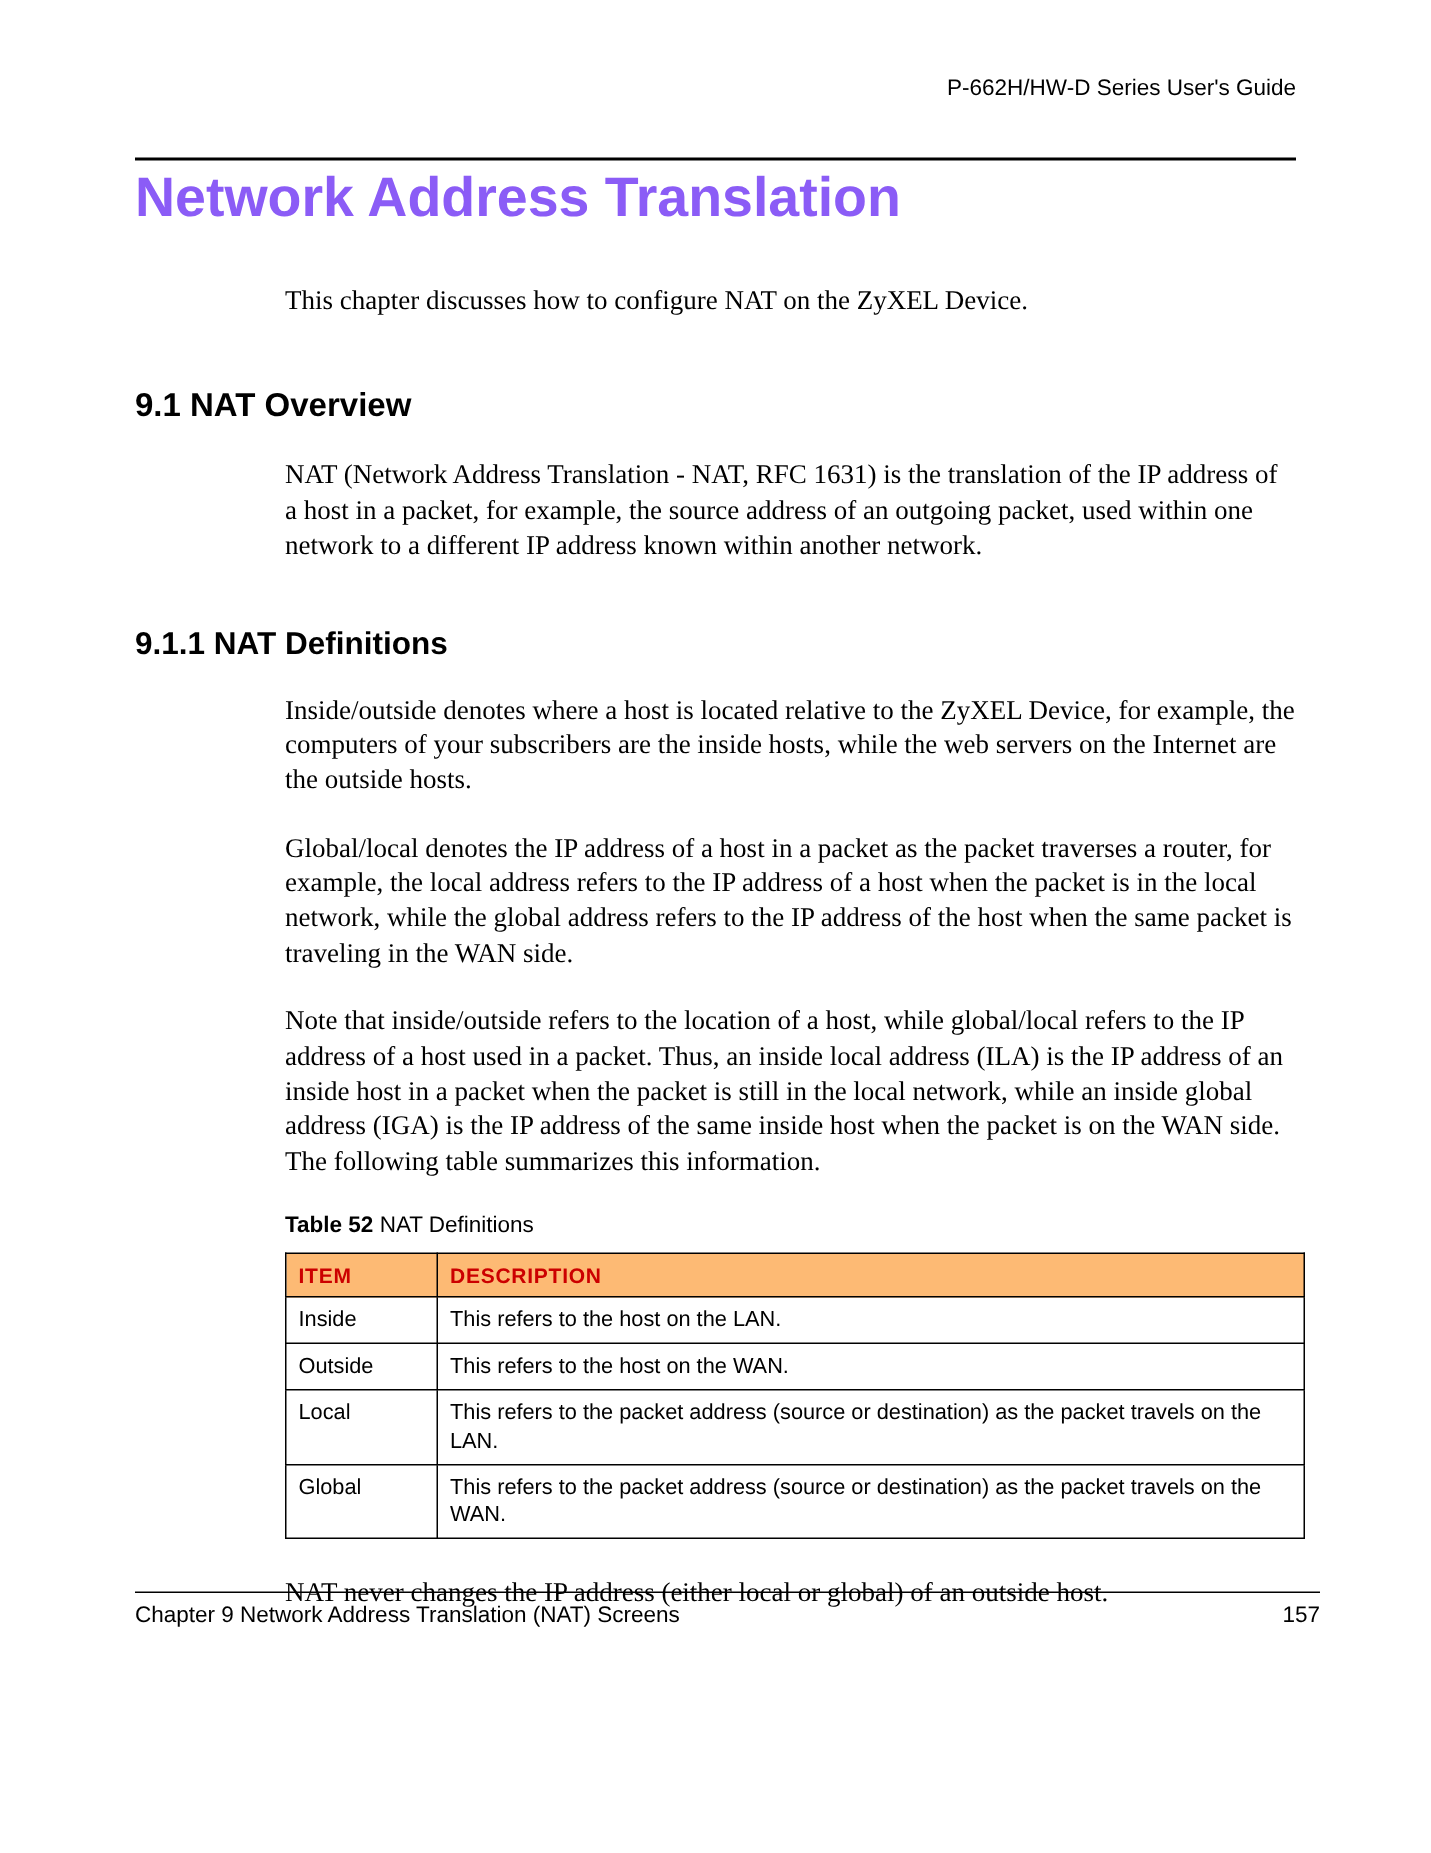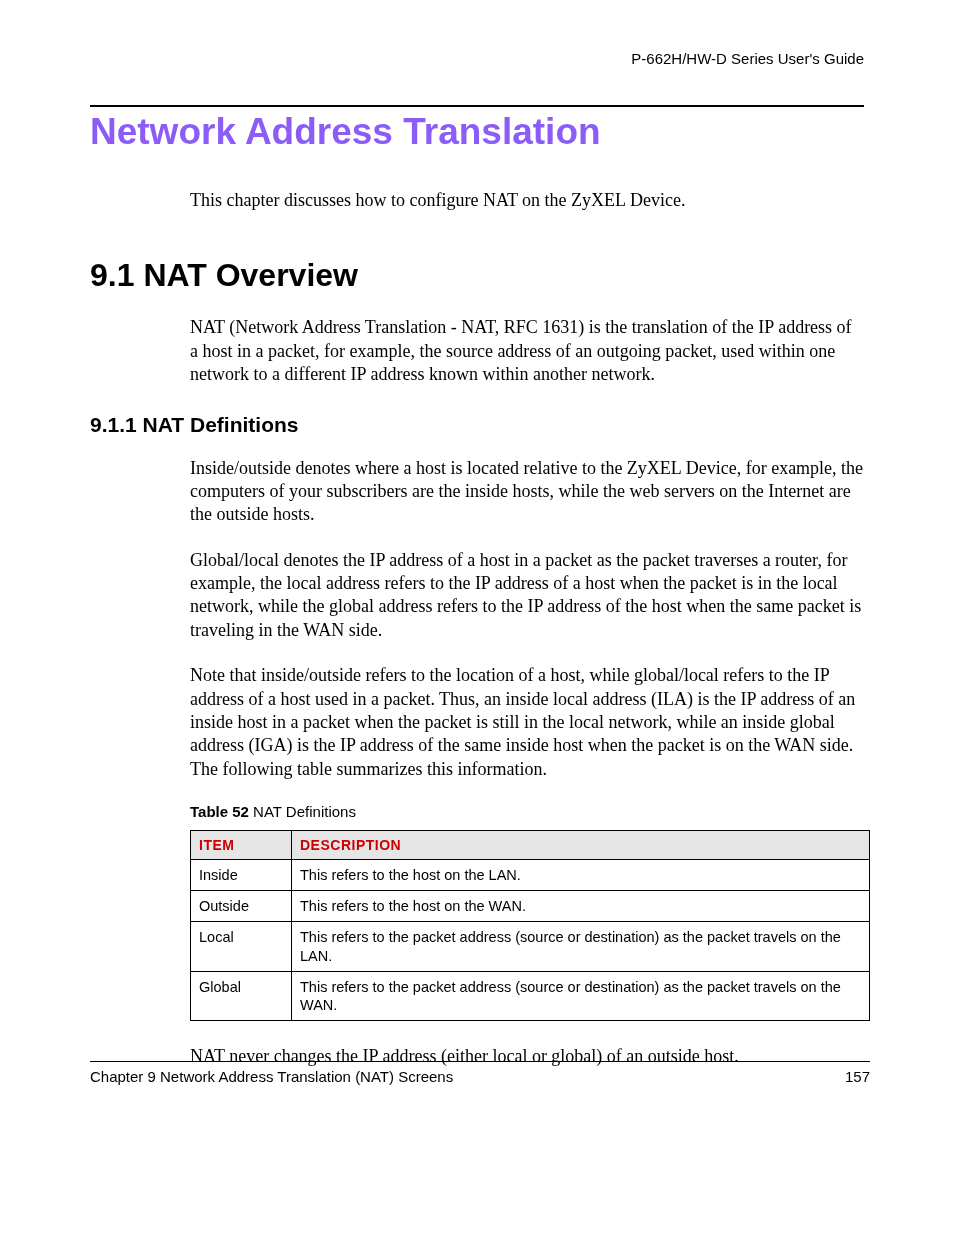--- a/index.html
+++ b/index.html
@@ -58,31 +58,31 @@
   .body-text {
     font-size: 18px;
     line-height: 1.3;
     margin-left: 100px;
     margin-right: 0;
     margin-bottom: 22px;
   }
   .h2 {
     font-family: Arial, Helvetica, sans-serif;
     font-weight: bold;
-    font-size: 32px;
+    font-size: 22px;
     color: #000;
     margin-top: 45px;
     margin-bottom: 22px;
   }
   .h3 {
     font-family: Arial, Helvetica, sans-serif;
     font-weight: bold;
     font-size: 21px;
     color: #000;
-    margin-top: 26px;
+    margin-top: 42px;
     margin-bottom: 20px;
   }
   .table-caption {
     font-family: Arial, Helvetica, sans-serif;
     font-size: 15px;
     margin-left: 100px;
     margin-top: 6px;
     margin-bottom: 10px;
   }
   .table-caption .bold {
@@ -97,36 +97,36 @@
     font-size: 14.5px;
   }
   table.def-table th {
     border: 1px solid #000;
     text-align: left;
     padding: 6px 8px;
     font-weight: bold;
     font-variant: small-caps;
     letter-spacing: 0.5px;
     color: #cc0000;
-    background: #e5e5e5;
+    background: #fdba74;
     font-size: 14px;
   }
   table.def-table td {
     border: 1px solid #000;
     padding: 6px 8px;
     vertical-align: top;
     line-height: 1.25;
   }
   table.def-table td.item {
     width: 84px;
   }
   .footer {
     position: absolute;
     left: 90px;
-    right: 84px;
+    right: 74px;
     bottom: 46px;
   }
   .footer-rule {
     border: none;
     border-top: 1.5px solid #000;
     margin: 0 0 6px 0;
   }
   .footer-row {
     display: flex;
     justify-content: space-between;

